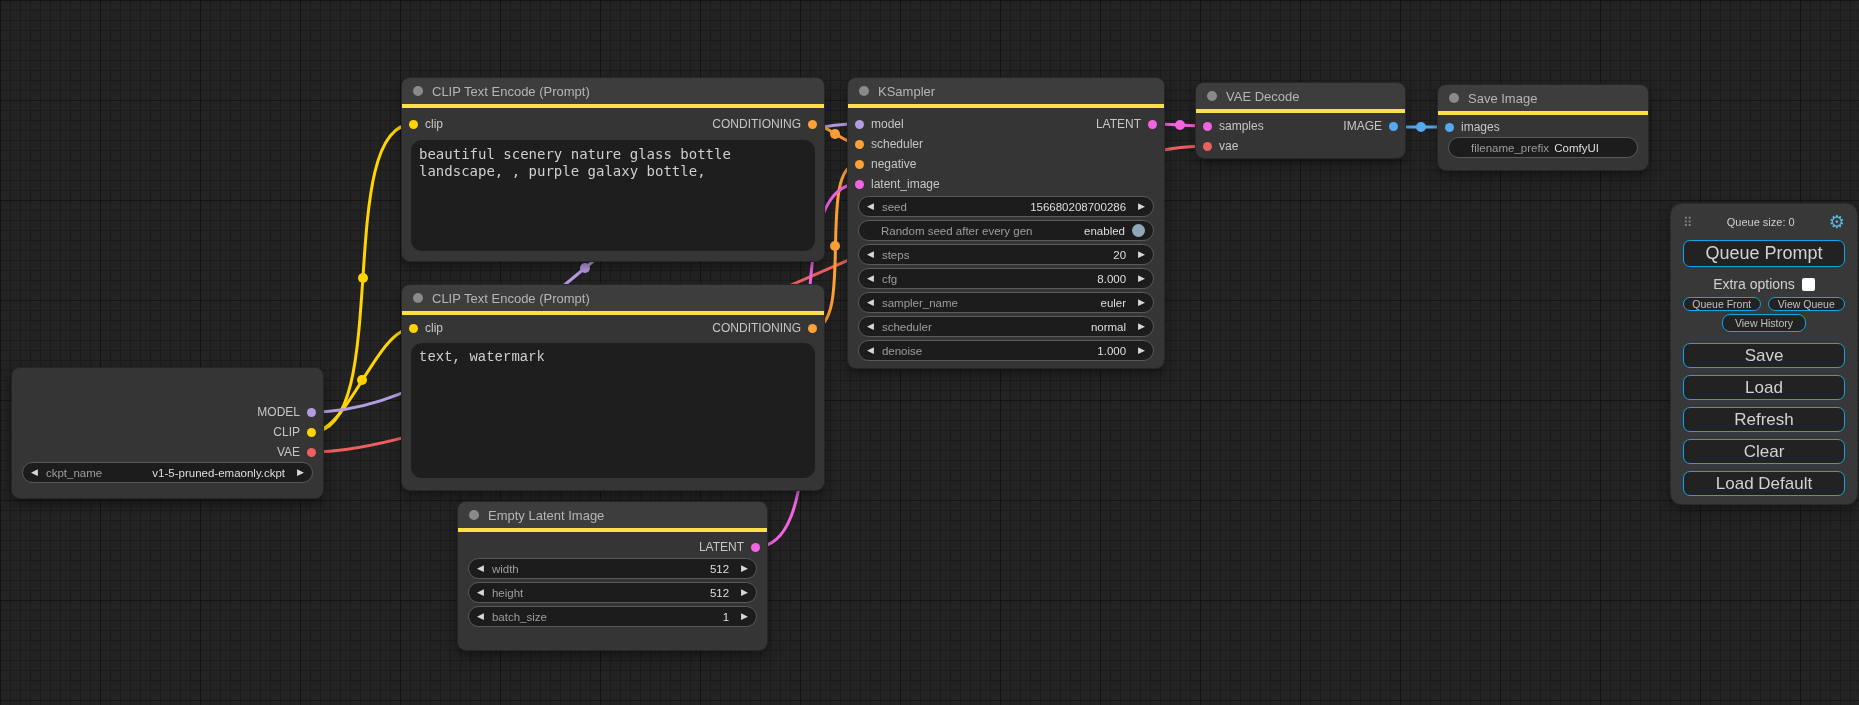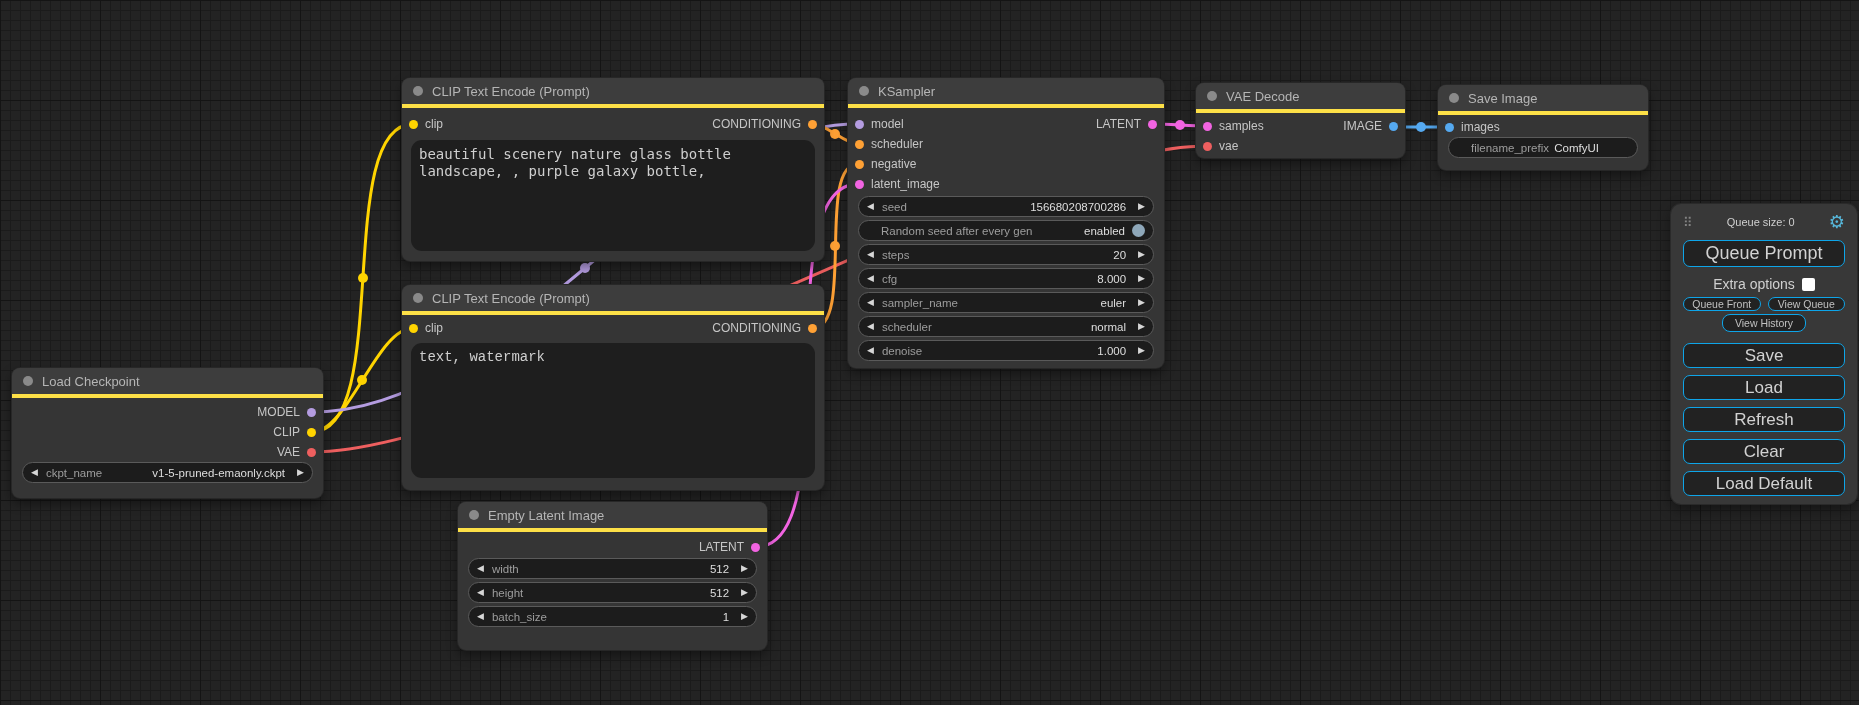--- a/index.html
+++ b/index.html
@@ -90,24 +90,20 @@
     <path d="M 813 328 C 855 328 816 164 858 164" stroke="#ffa135"></path>
     <circle cx="835" cy="246" r="5" fill="#ffa135"></circle>
     <path d="M 756 547 C 850 547 764 184 858 184" stroke="#f264e2"></path>
     <path d="M 1153 124 C 1170 124 1190 126 1207 126" stroke="#f264e2"></path>
     <circle cx="1180" cy="125" r="5" fill="#f264e2"></circle>
     <path d="M 1394 127 C 1412 127 1431 127 1449 127" stroke="#55a9f0"></path>
     <circle cx="1421" cy="127" r="5" fill="#55a9f0"></circle>
   </svg>
 
   <div class="node" style="left:12px; top:368px; width:311px; height:130px;">
-    <div class="node-header">
-      <span class="node-dot"></span>
-      <span class="node-title">Load Checkpoint</span>
-    </div>
     <div class="prow out" style="top:34px">
       <span class="port" style="background: rgb(180, 156, 224);"></span>
       <span class="plabel">MODEL</span>
     </div>
     <div class="prow out" style="top:54px">
       <span class="port" style="background: rgb(255, 212, 0);"></span>
       <span class="plabel">CLIP</span>
     </div>
     <div class="prow out" style="top:74px">
       <span class="port" style="background: rgb(238, 95, 95);"></span>

